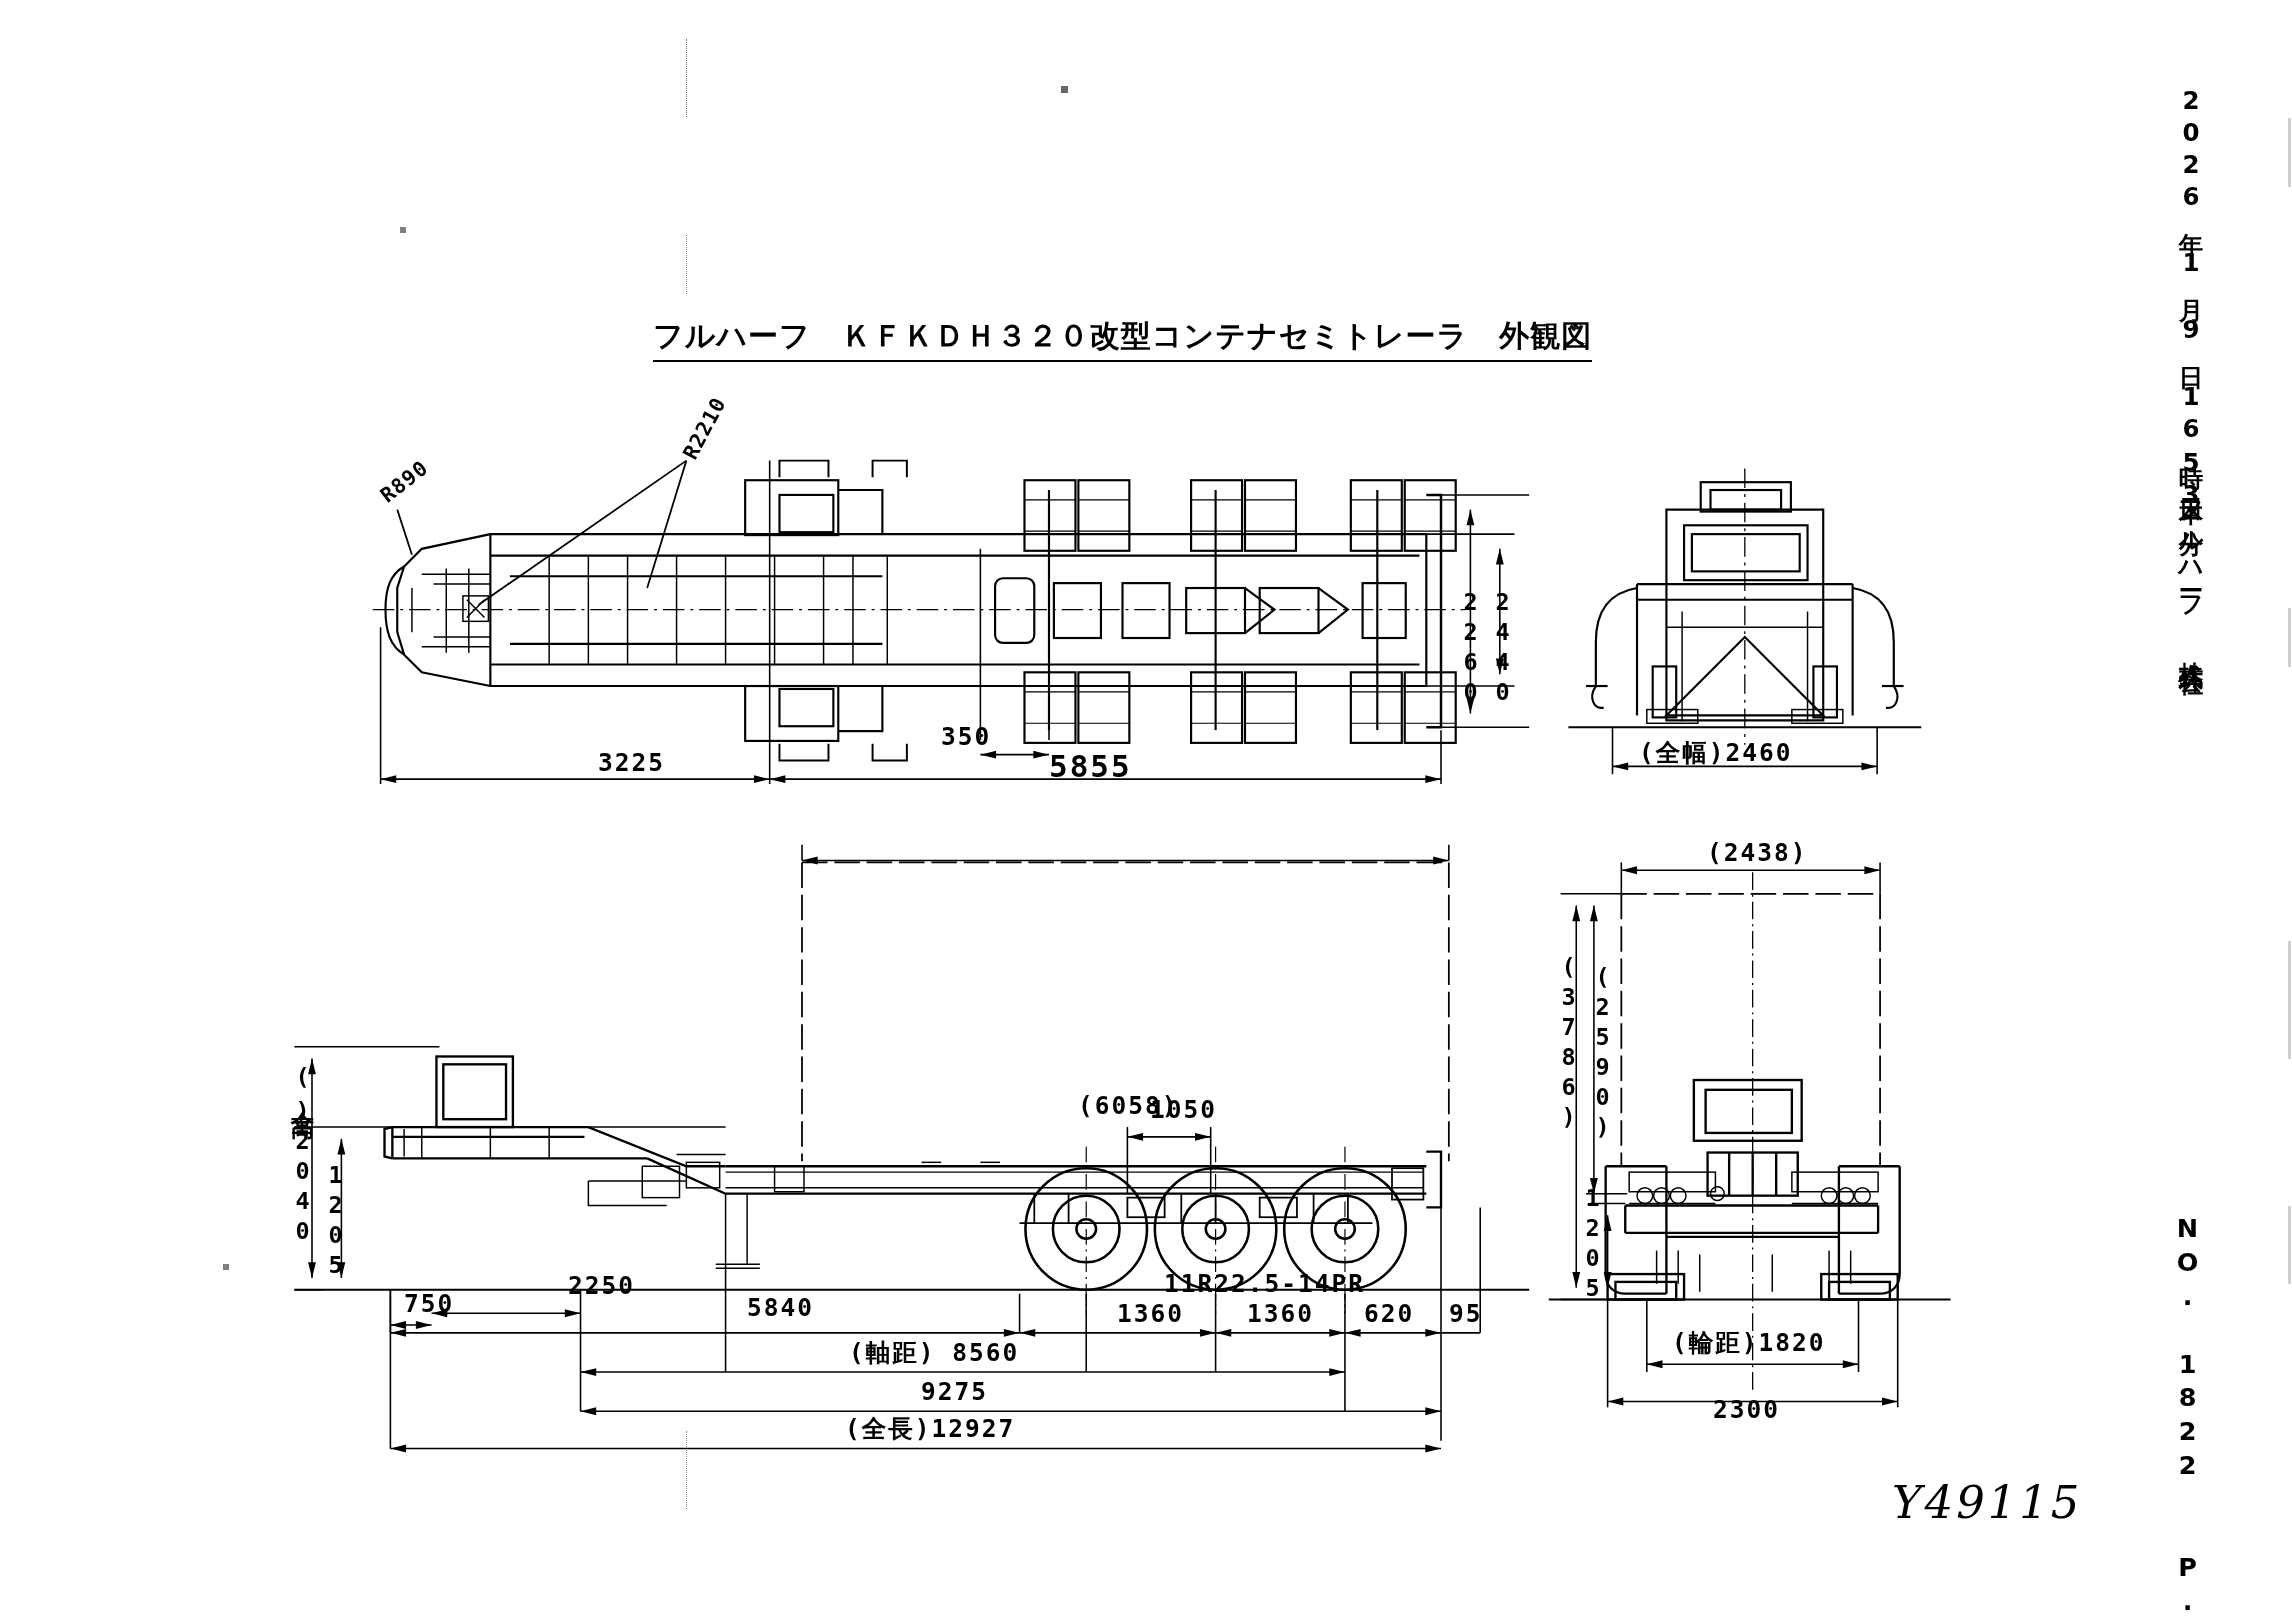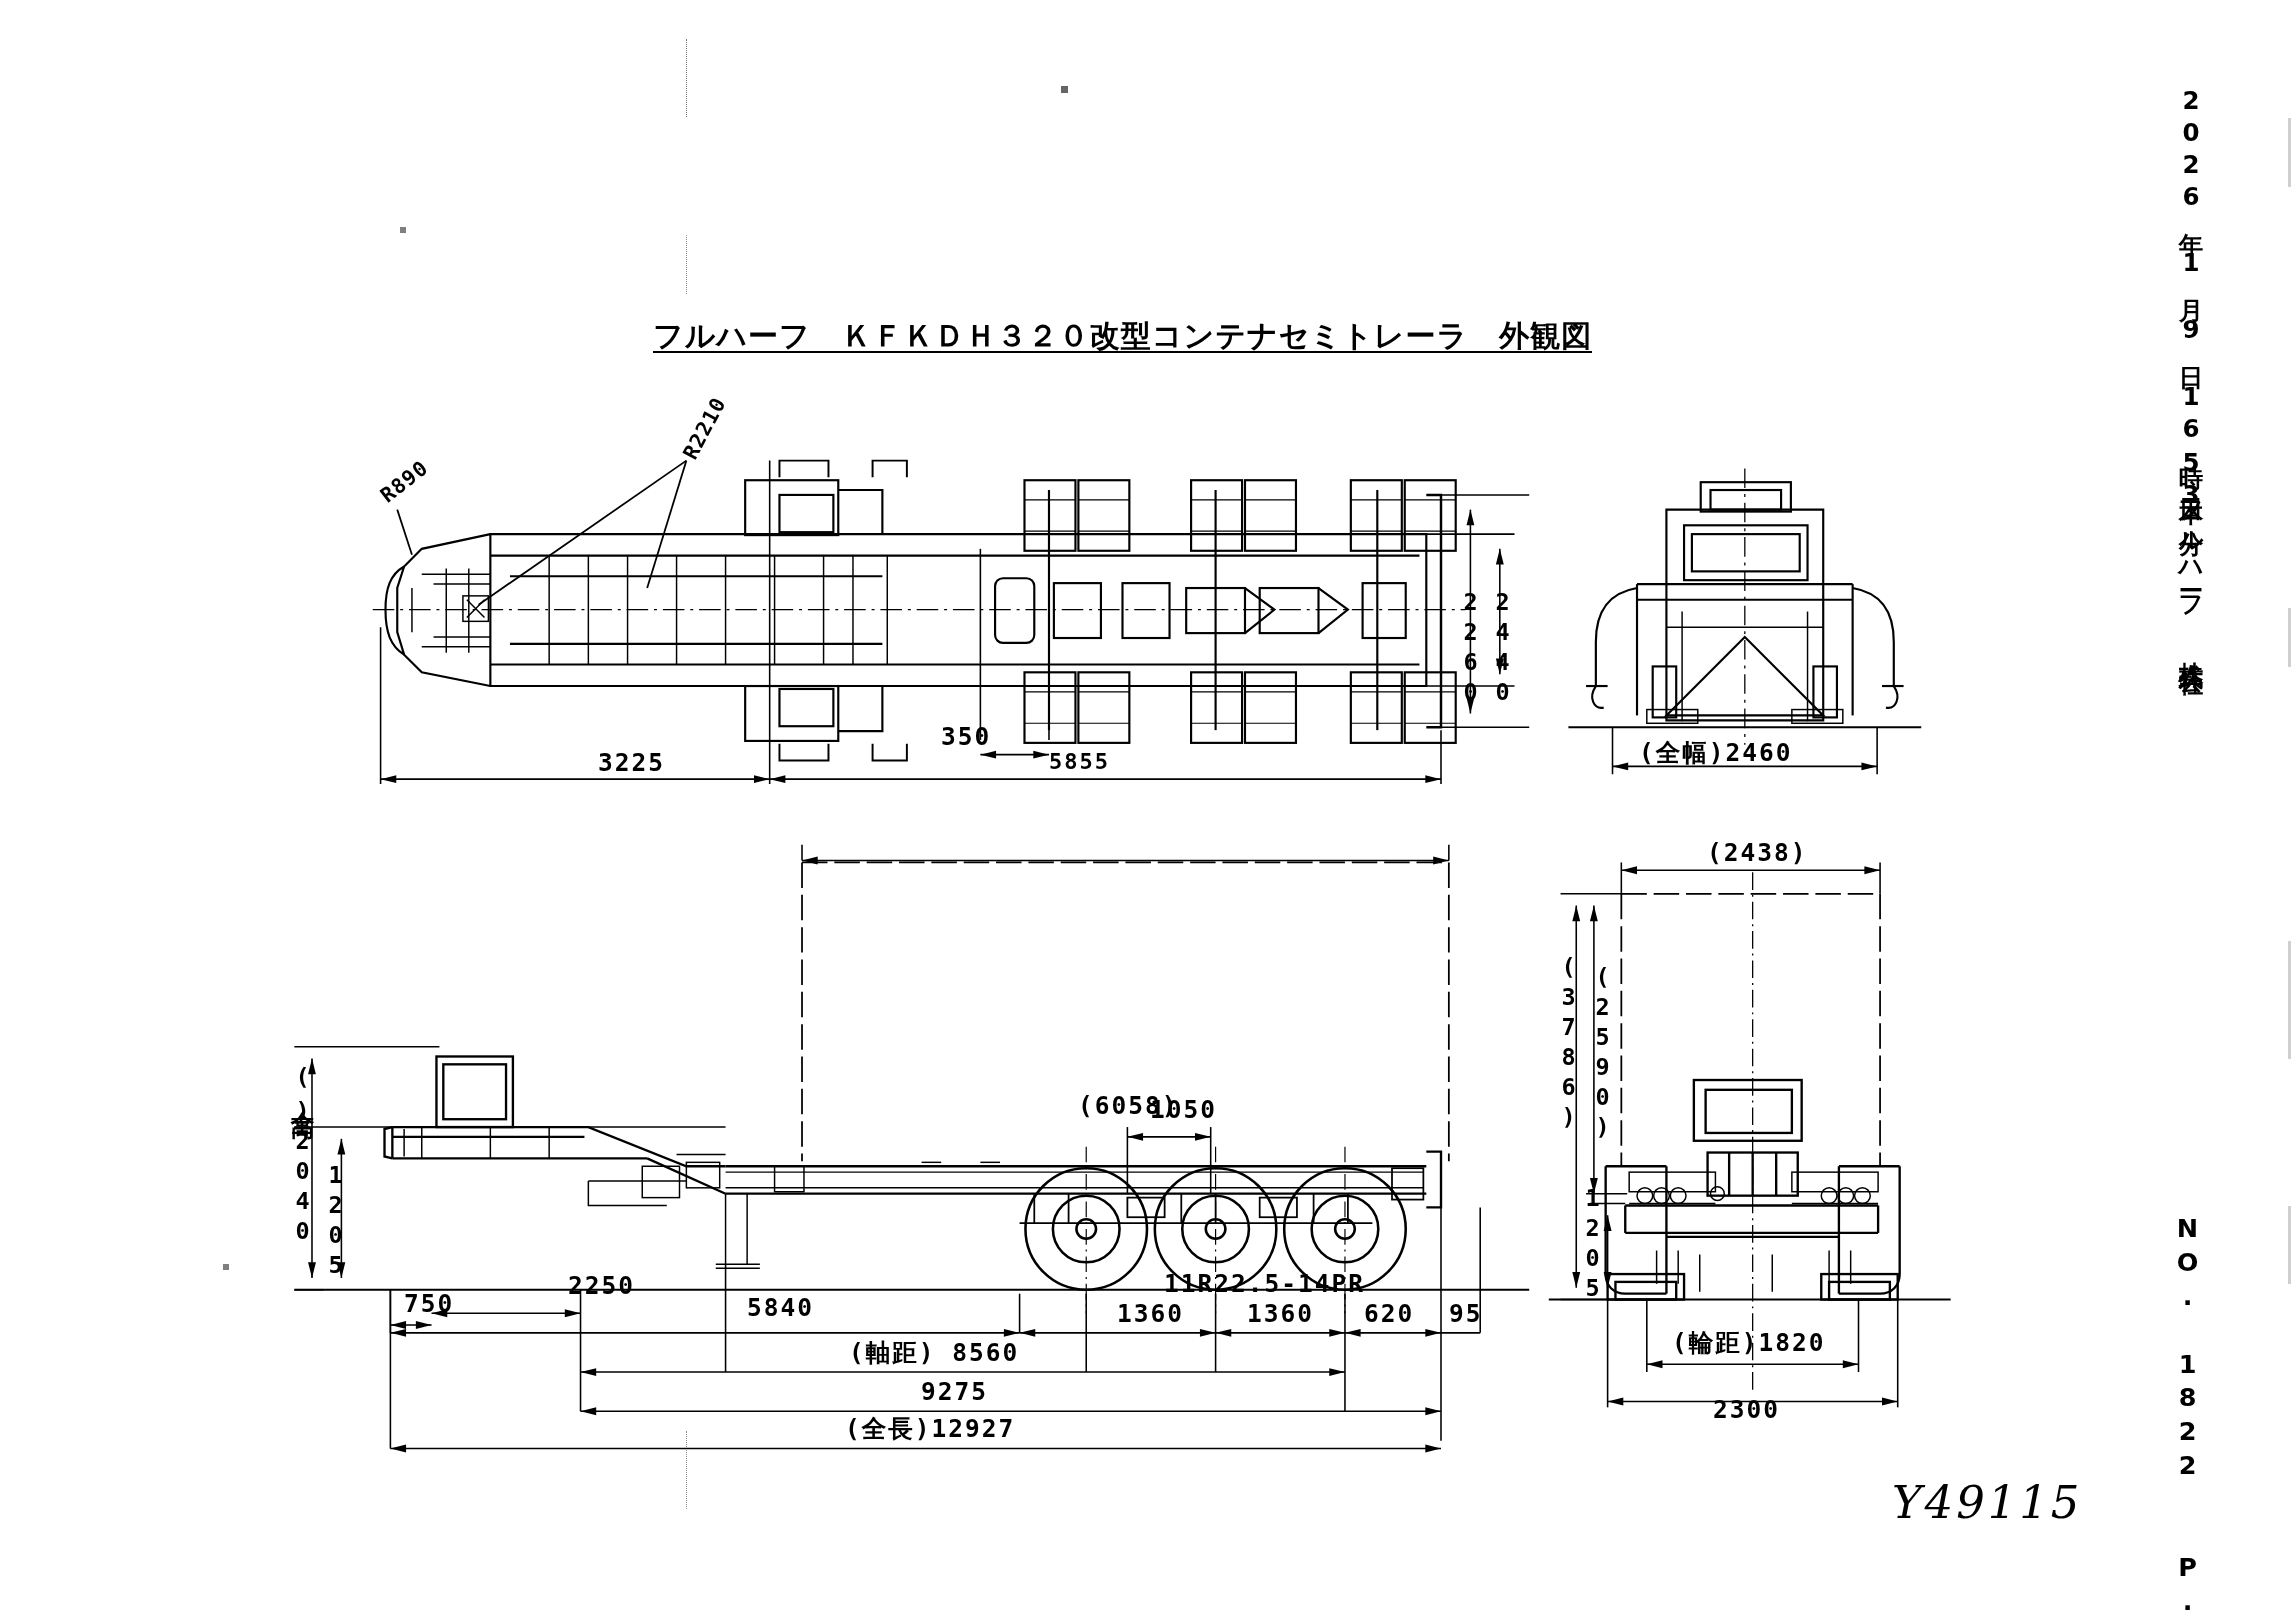--- a/index.html
+++ b/index.html
@@ -5,21 +5,21 @@
 <style>
   html,body{margin:0;padding:0;background:#fff;}
   body{width:2293px;height:1621px;position:relative;overflow:hidden;
        font-family:"DejaVu Sans","Liberation Sans",sans-serif;color:#000;}
   .sheet{position:absolute;left:0;top:0;width:2293px;height:1621px;background:#fff;}
   .txt{position:absolute;white-space:pre;color:#000;line-height:1;}
   .dim{font-family:"DejaVu Sans Mono","Liberation Mono",monospace;font-weight:700;letter-spacing:2px;}
   .dimsm{font-family:"DejaVu Sans Mono","Liberation Mono",monospace;font-weight:700;letter-spacing:1px;}
   .vert{writing-mode:vertical-rl;text-orientation:upright;}
   .title{font-family:"DejaVu Sans","Liberation Sans",sans-serif;font-weight:700;
-         font-size:30px;letter-spacing:1px;border-bottom:2.9px solid #000;padding-bottom:0;}
+         font-size:30px;letter-spacing:1px;border-bottom:2.9px solid #000;padding-bottom:9px;}
   .dotv{position:absolute;border-left:1.5px dotted #000;}
   .fill{position:absolute;background:#000;}
   .handw{font-family:"DejaVu Serif","Liberation Serif",serif;font-size:45px;
          font-style:italic;letter-spacing:2.9px;}
   .edgemark{position:absolute;background:#cfcfcf;width:2.9px;}
   svg{position:absolute;left:0;top:0;overflow:visible;}
 </style>
 </head>
 <body>
 
@@ -192,21 +192,21 @@
       <polygon points="1530,560 1526,576 1534,576"></polygon>
       <polygon points="1530,688 1526,672 1534,672"></polygon>
     </g>
   </svg>
 
   <div class="txt dimsm" style="left:377px;top:490px;font-size:20.6px;transform:rotate(-38deg);transform-origin:left top;">R890</div>
   <div class="txt dimsm" style="left:680px;top:453px;font-size:20.6px;transform:rotate(-62deg);transform-origin:left top;">R2210</div>
 
   <div class="txt dim" style="left:598px;top:751px;font-size:24.5px;">3225</div>
   <div class="txt dim" style="left:941px;top:725px;font-size:24.5px;">350</div>
-  <div class="txt dim" style="left:1049px;top:751px;font-size:22px;">5855</div>
+  <div class="txt dim" style="left:1049px;top:751px;font-size:31px;">5855</div>
   <div class="txt dim vert" style="left:1458px;top:588px;font-size:23.5px;">2260</div>
   <div class="txt dim vert" style="left:1490px;top:588px;font-size:23.5px;">2440</div>
 
   <svg width="2293" height="1621" viewBox="0 0 2339 1654">
     <g stroke="#000" fill="none" stroke-width="2.2">
 
       <path d="M 1700,520 L 1860,520 L 1860,735 L 1700,735 Z"></path>
 
       <rect x="1735" y="492" width="92" height="30"></rect>
       <rect x="1745" y="500" width="72" height="20"></rect>

